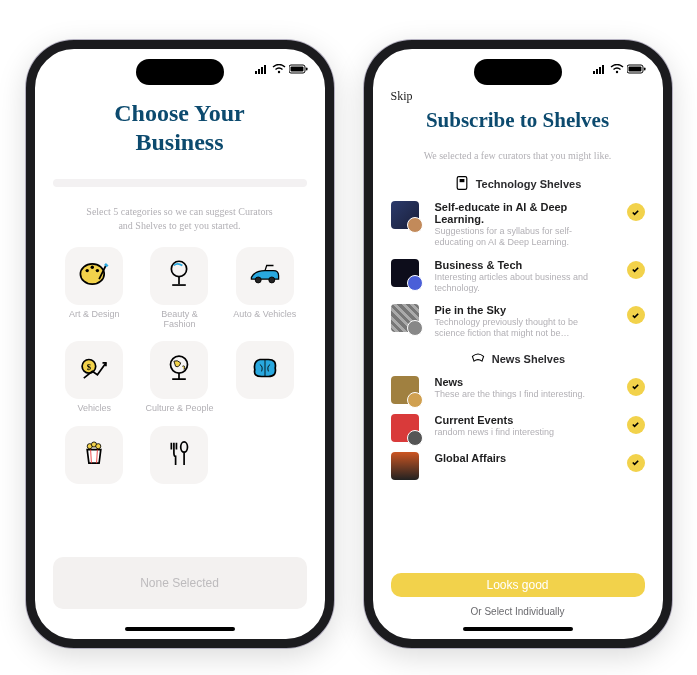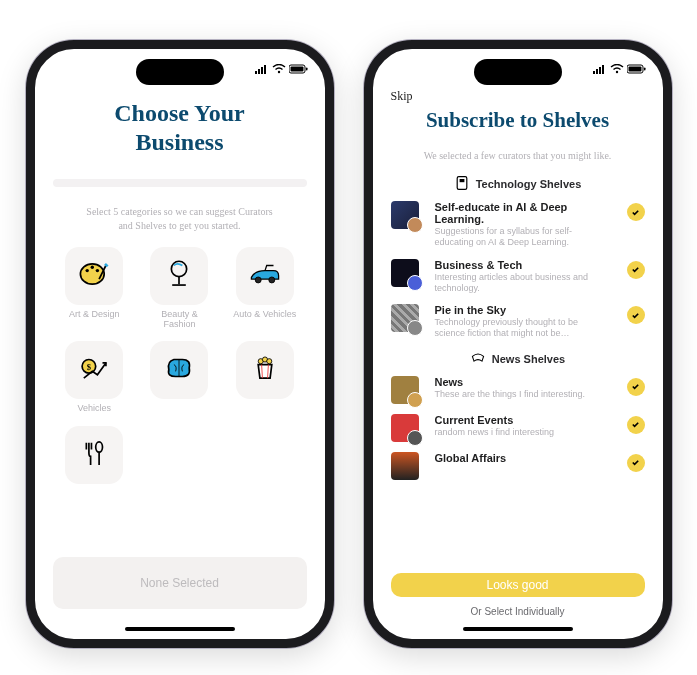--- a/index.html
+++ b/index.html
@@ -333,20 +333,33 @@
           <svg viewBox="0 0 40 40">
                 <circle cx="14" cy="18" r="8" fill="#f2d24b" stroke="#000" stroke-width="2"></circle>
                 <text x="14" y="22" font-size="10" text-anchor="middle" font-weight="bold">$</text>
                 <path d="M8 32 L18 24 L24 28 L34 14" stroke="#000" stroke-width="2" fill="none"></path>
                 <path d="M30 14 L34 14 L34 18" stroke="#000" stroke-width="2" fill="none"></path>
               </svg>
         </span>
           </div>
         <div class="cat-label">Vehicles</div>
       </div>
+      <div class="cat">
+        <div class="tile">
+            <span>
+          <svg viewBox="0 0 40 40">
+                <circle cx="20" cy="16" r="10" fill="none" stroke="#000" stroke-width="2"></circle>
+                <path d="M14 12 Q18 10 22 14 Q20 20 16 18 Z" fill="#f2d24b" stroke="#000"></path>
+                <path d="M24 18 Q28 16 26 22" fill="#f2d24b" stroke="#000"></path>
+                <path d="M20 26 L20 32 M12 33 L28 33" stroke="#000" stroke-width="2"></path>
+              </svg>
+        </span>
+          </div>
+        <div class="cat-label">Culture &amp; People</div>
+      </div>
 
       <div class="cat">
         <div class="tile">
             <span>
           <svg viewBox="0 0 40 40">
                 <path d="M14 10 Q6 12 8 22 Q6 30 16 30 L24 30 Q34 30 32 20 Q34 10 24 10 Z" fill="#29A8DF" stroke="#000" stroke-width="2"></path>
                 <path d="M20 10 L20 30 M14 16 Q18 18 16 24 M26 16 Q22 18 24 24" stroke="#000" fill="none"></path>
               </svg>
         </span>
           </div>

